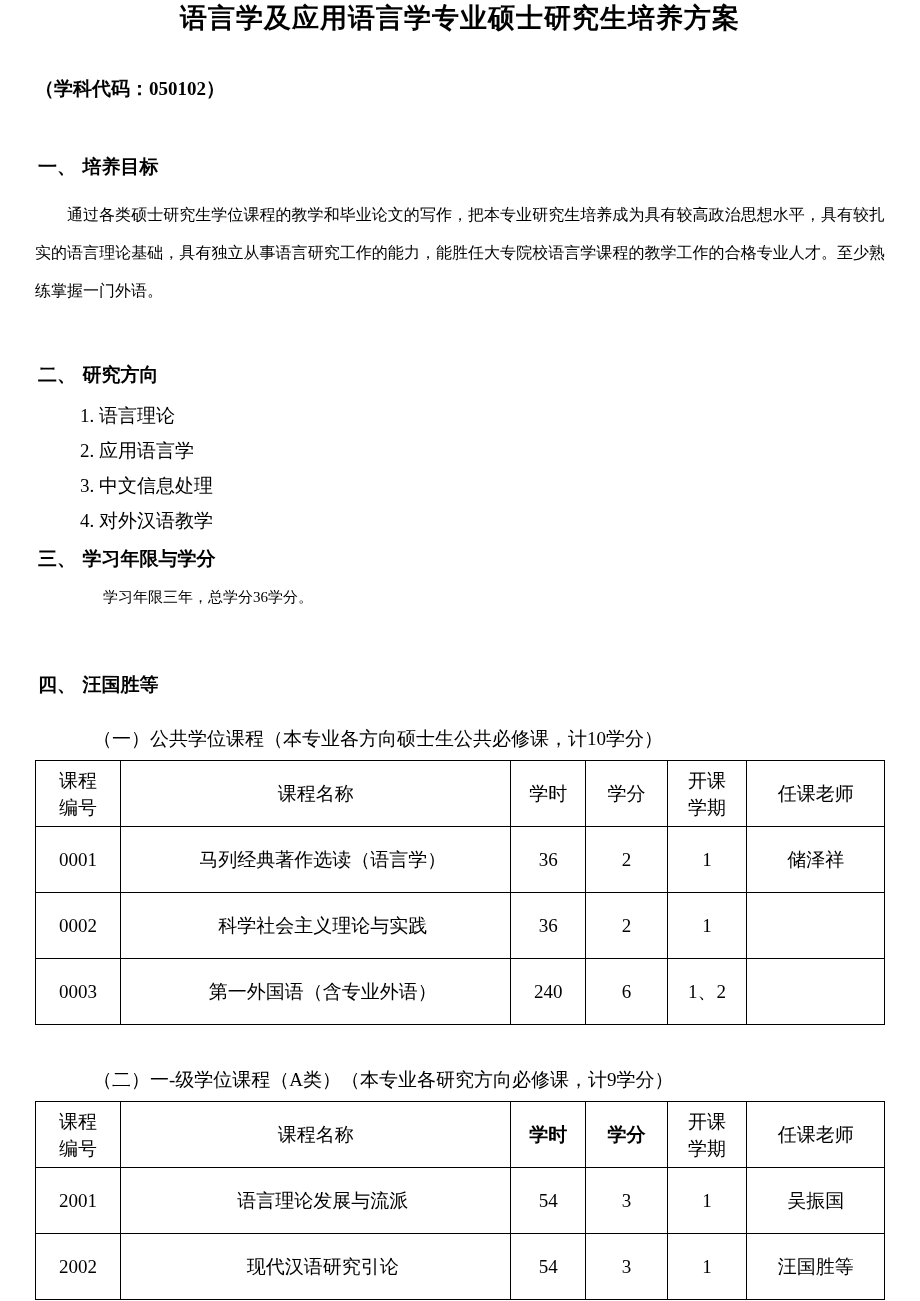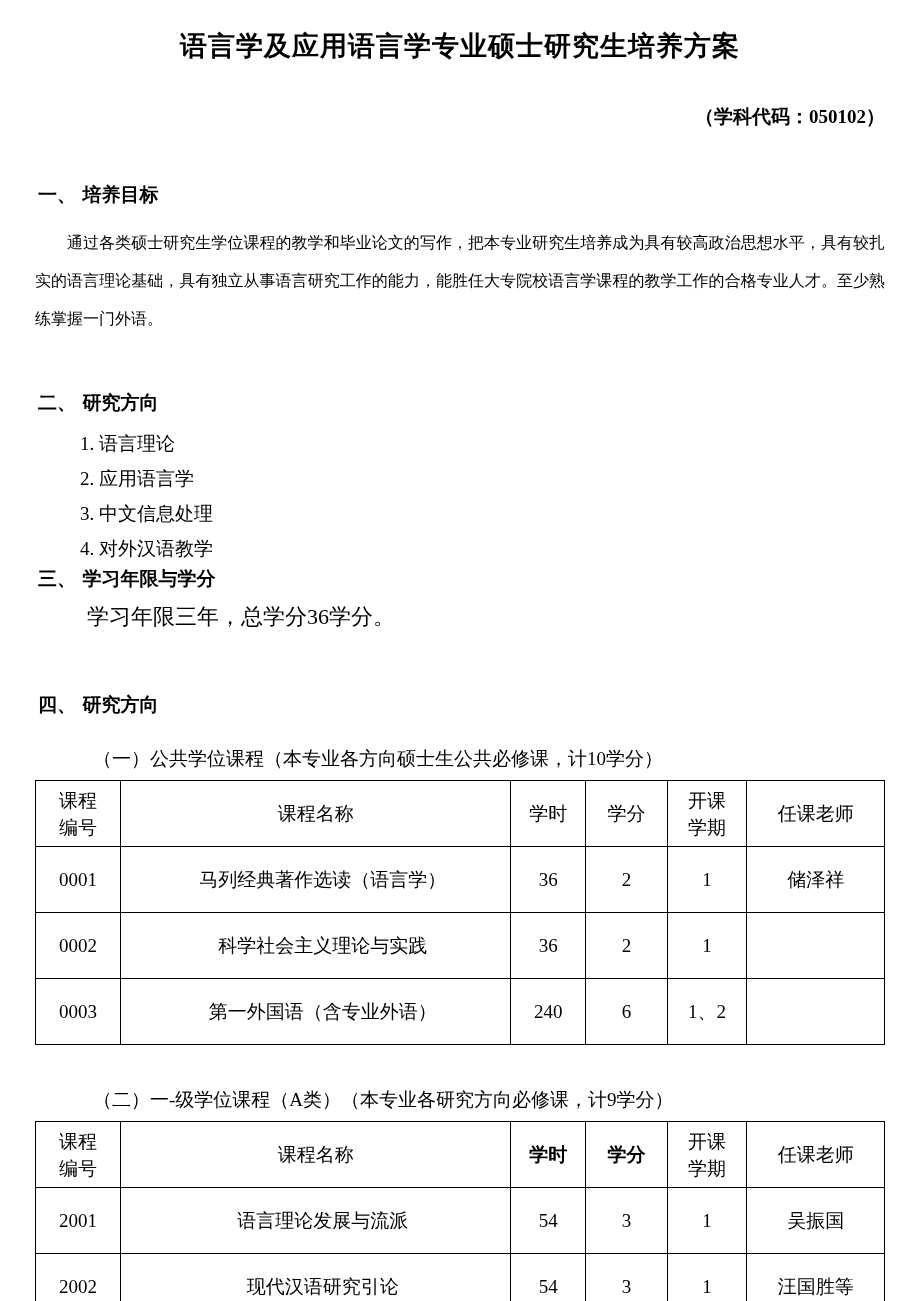--- a/index.html
+++ b/index.html
@@ -7,57 +7,56 @@
   body {
     width: 920px;
     height: 1301px;
     overflow: hidden;
     color: #000;
     font-family: "Liberation Serif", "DejaVu Serif", serif;
   }
   .page { padding: 0 35px 0 35px; }
 
   .doc-title {
-    margin-top: 28px;
     text-align: center;
     font-family: "DejaVu Sans", "Liberation Sans", sans-serif;
     font-weight: bold;
     font-size: 27px;
     letter-spacing: 1px;
   }
   .doc-subtitle {
     margin-top: 40px;
-    text-align: right;
+    text-align: left;
     font-weight: bold;
     font-size: 19px;
   }
   .sec-heading {
     font-family: "DejaVu Sans", "Liberation Sans", sans-serif;
     font-weight: bold;
     font-size: 19px;
     margin-left: 3px;
   }
   .sh1 { margin-top: 52px; }
   .sh2 { margin-top: 52px; }
-  .sh3 { margin-top: 0; }
+  .sh3 { margin-top: 8px; }
   .sh4 { margin-top: 58px; }
 
   .body-para {
     margin-top: 16px;
     font-size: 16px;
     line-height: 38px;
     text-indent: 2em;
     text-align: justify;
   }
   .dir-list { margin-top: 10px; margin-left: 45px; }
   .dir-item { font-size: 19px; line-height: 35px; }
   .years-para {
     margin-top: 8px;
-    margin-left: 52px;
-    font-size: 22px;
+    margin-left: 68px;
+    font-size: 15px;
     line-height: 34px;
   }
 
   .table-caption {
     margin-left: 58px;
     font-size: 19px;
   }
   .cap1 { margin-top: 28px; }
   .cap2 { margin-top: 42px; }
 
@@ -103,21 +102,21 @@
   <div class="dir-list">
     <div class="dir-item">1. 语言理论</div>
     <div class="dir-item">2. 应用语言学</div>
     <div class="dir-item">3. 中文信息处理</div>
     <div class="dir-item">4. 对外汉语教学</div>
   </div>
 
   <div class="sec-heading sh3">三、 学习年限与学分</div>
   <p class="years-para">学习年限三年，总学分36学分。</p>
 
-  <div class="sec-heading sh4">四、 研究方向</div>
+  <div class="sec-heading sh4">四、 汪国胜等</div>
 
   <div class="table-caption cap1">（一）公共学位课程（本专业各方向硕士生公共必修课，计10学分）</div>
 
   <table class="course-table t1">
     <colgroup>
       <col class="col-id">
         <col class="col-name">
         <col class="col-hrs">
         <col class="col-cr">
         <col class="col-term">

